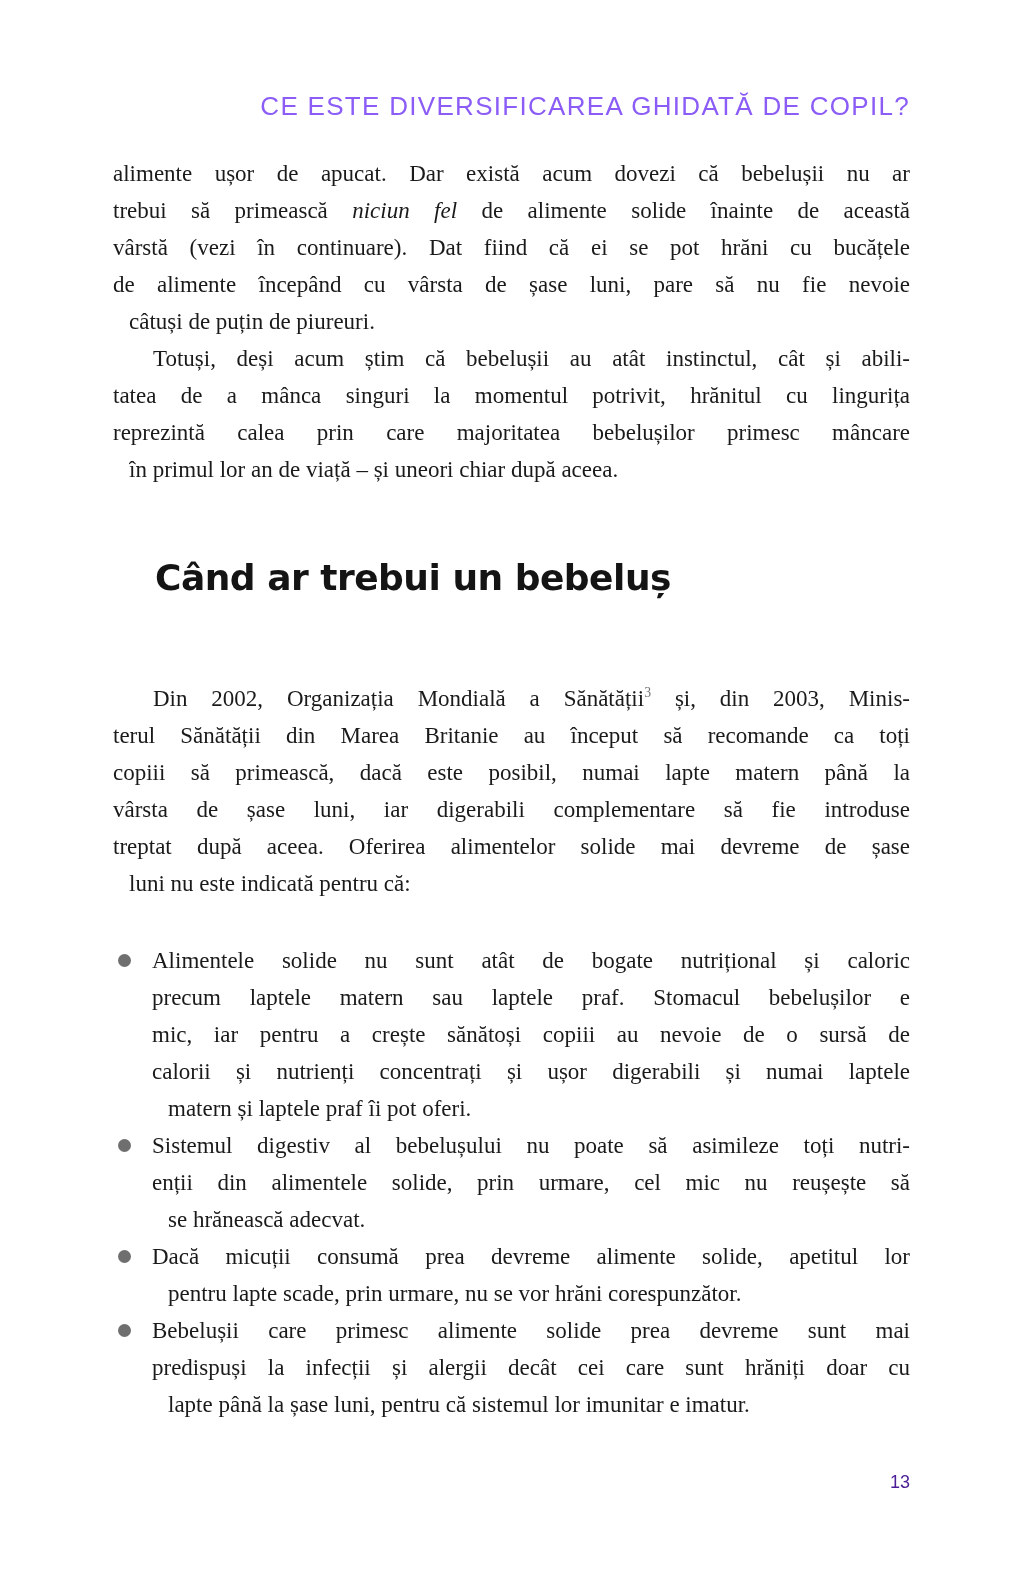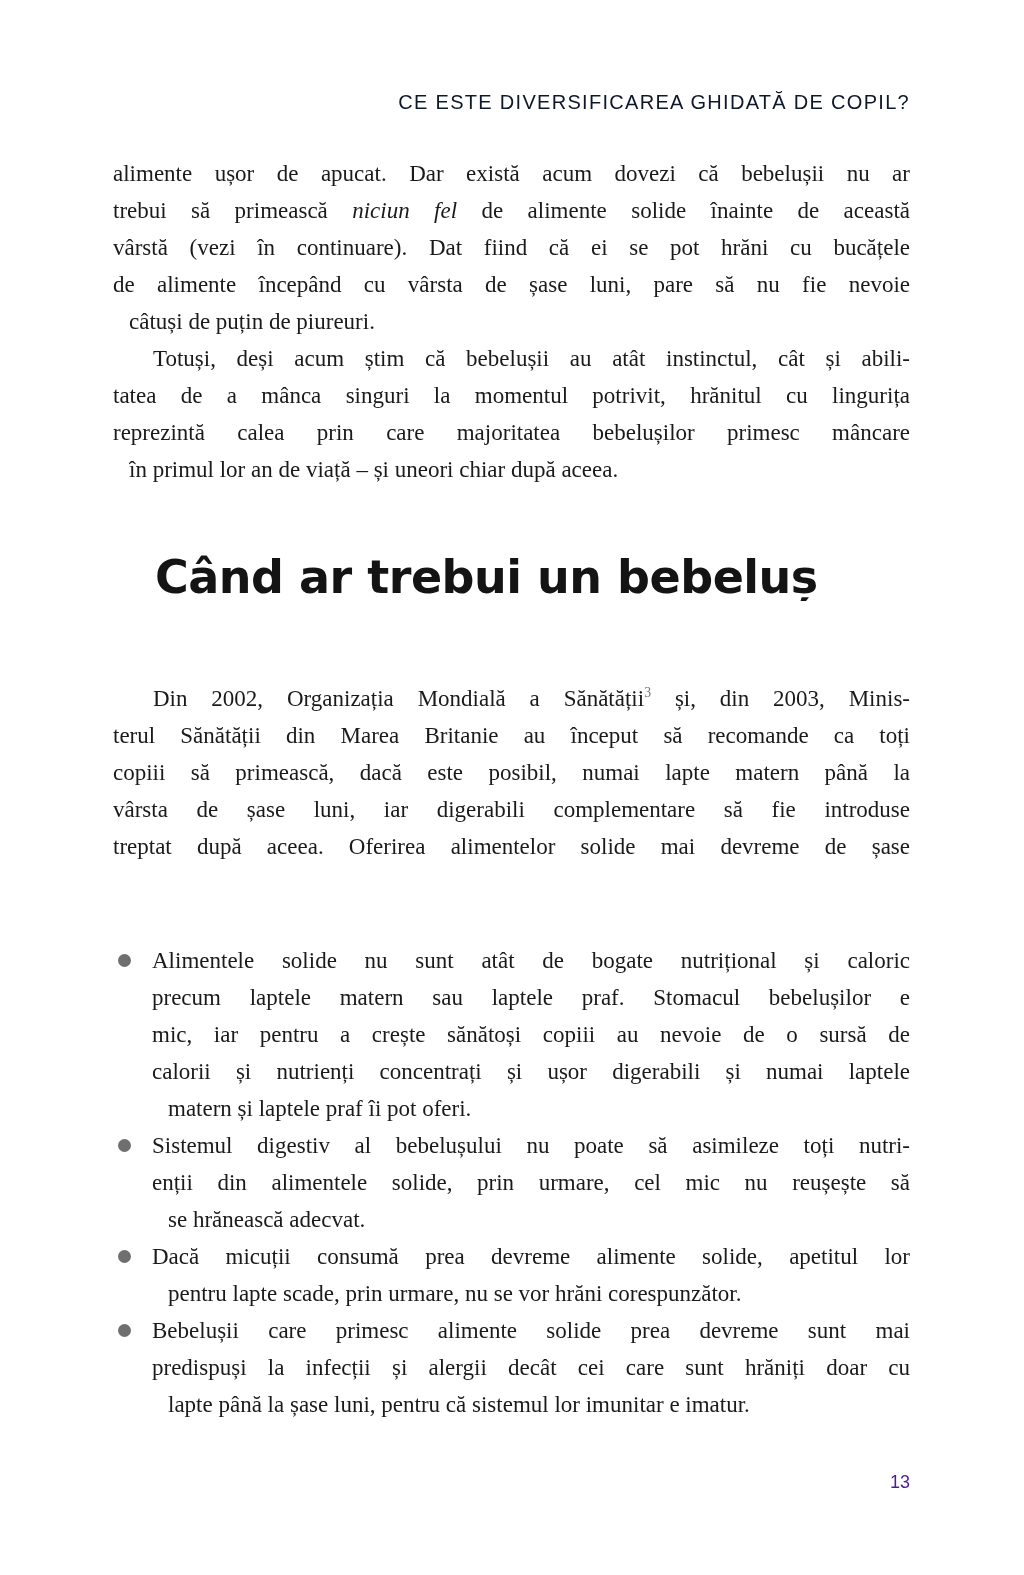--- a/index.html
+++ b/index.html
@@ -20,23 +20,23 @@
     height: 100%;
   }
   .running-header {
     position: absolute;
     top: 91px;
     left: 0;
     right: 0;
     text-align: right;
     font-family: "Liberation Sans", sans-serif;
     font-weight: 300;
-    font-size: 20px;
+    font-size: 26px;
     letter-spacing: 1.3px;
-    color: #0f172a;
+    color: #8b5cf6;
     white-space: nowrap;
   }
   .para { position: absolute; left: 0; right: 0; }
   .para-1 { top: 155px; }
   .para-2 { top: 340px; }
   .para-3 { top: 680px; }
   .line {
     height: 37px;
     line-height: 37px;
     font-size: 23px;
@@ -59,21 +59,21 @@
     left: 0;
     right: 0;
     padding-left: 42px;
     font-family: "DejaVu Sans", "Liberation Sans", sans-serif;
     font-weight: 700;
     color: #141414;
   }
   .section-heading .line {
     height: 47px;
     line-height: 47px;
-    font-size: 46px;
+    font-size: 36px;
     text-align: center;
     text-align-last: left !important;
     letter-spacing: -0.5px;
   }
   .bullet-list {
     position: absolute;
     top: 942px;
     left: 0;
     right: 0;
   }
@@ -123,20 +123,21 @@
     <div class="section-heading">
         <div class="line line-just">Când ar trebui un bebeluș</div>
       </div>
 
     <div class="para para-3">
         <div class="line line-just line-indent">Din 2002, Organizația Mondială a Sănătății<sup>3</sup> și, din 2003, Minis-</div>
         <div class="line line-just">terul Sănătății din Marea Britanie au început să recomande ca toți</div>
         <div class="line line-just">copiii să primească, dacă este posibil, numai lapte matern până la</div>
         <div class="line line-just">vârsta de șase luni, iar digerabili complementare să fie introduse</div>
         <div class="line line-just">treptat după aceea. Oferirea alimentelor solide mai devreme de șase</div>
+        <div class="line line-last">luni nu este indicată pentru că:</div>
       </div>
 
     <div class="bullet-list">
         <div class="bullet-item">
           <span class="bullet-dot"></span>
           <div class="line line-just">Alimentele solide nu sunt atât de bogate nutrițional și caloric</div>
           <div class="line line-just">precum laptele matern sau laptele praf. Stomacul bebelușilor e</div>
           <div class="line line-just">mic, iar pentru a crește sănătoși copiii au nevoie de o sursă de</div>
           <div class="line line-just">calorii și nutrienți concentrați și ușor digerabili și numai laptele</div>
           <div class="line line-last">matern și laptele praf îi pot oferi.</div>

